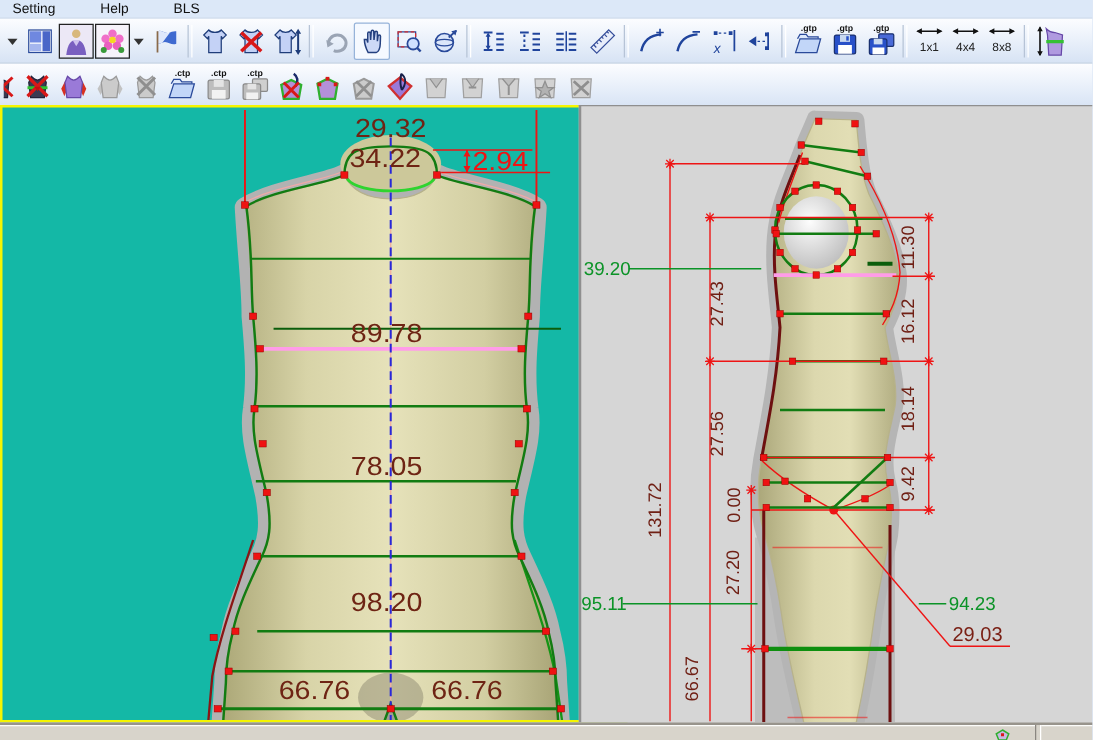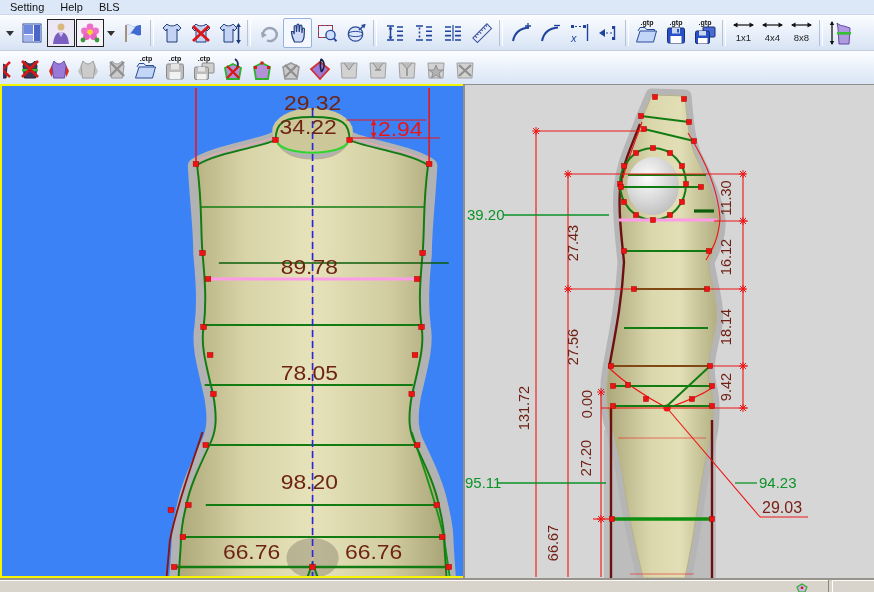--- a/index.html
+++ b/index.html
@@ -1,39 +1,39 @@
 <!DOCTYPE html>
 <html><head>
 <meta charset="utf-8">
 <style>
   html,body{margin:0;padding:0}
   body{width:874px;height:592px;position:relative;overflow:hidden;
        font-family:"Liberation Sans",sans-serif;background:#dfe9f7;}
   
   .menubar{height:14px;background:#dcE8f8;display:flex;align-items:center;
            font-size:11px;color:#111;padding-left:10px;border-bottom:1px solid #cdd9ea}
-  .menubar .mi{margin-right:16px;cursor:default}
+  .menubar .mi{margin-right:36px;cursor:default}
   
   .tb{display:flex;align-items:center;height:35px;padding-left:3px;
       background:linear-gradient(#fcfdff,#e2ebf8 70%,#d7e3f4);
       border-bottom:1px solid #c2cfe0}
   .btn{width:29px;height:30px;display:flex;align-items:center;justify-content:center;
        flex:0 0 auto;border-radius:2px}
   .btn.narrow{width:14px}
   .btn.sel{background:#f5f9ff;border:1px solid #96b3d9;box-sizing:border-box}
   .btn.boxed svg{outline:1px solid #222}
   .sep{width:2px;height:26px;border-left:1px solid #b6c3d6;border-right:1px solid #ffffff;
        margin:0 3px;flex:0 0 auto}
   .clipbtn{width:12px;overflow:hidden;justify-content:flex-start}
   .clipbtn svg{margin-left:-13px}
   svg{display:block}
   svg text{font-family:"Liberation Sans",sans-serif}
   
   .panelL{position:absolute;left:0;top:84px;width:502px;height:494px;
-          border:2px solid #f5f500;box-sizing:border-box;background:#3b82f6;overflow:hidden}
+          border:2px solid #f5f500;box-sizing:border-box;background:#14b8a6;overflow:hidden}
   .panelR{position:absolute;left:463px;top:84px;width:411px;height:494px;
           border-left:2px solid #8f8f8f;border-top:1px solid #8f8f8f;
           box-sizing:border-box;background:#d6d6d6;overflow:hidden}
   .panelL svg,.panelR svg{width:100%;height:100%}
   
   .bottom{position:absolute;left:0;top:578px;width:874px;height:14px;background:#d8d4cb;
           border-top:2px solid #98948c}
   .bottom .hl{position:absolute;left:0;top:0;width:100%;height:1px;background:#fcfcfa}
   .bottom .divider{position:absolute;left:828px;top:0;width:3px;height:14px;
           background:#d8d4cb;border-left:1px solid #8a8680;border-right:1px solid #fff}

